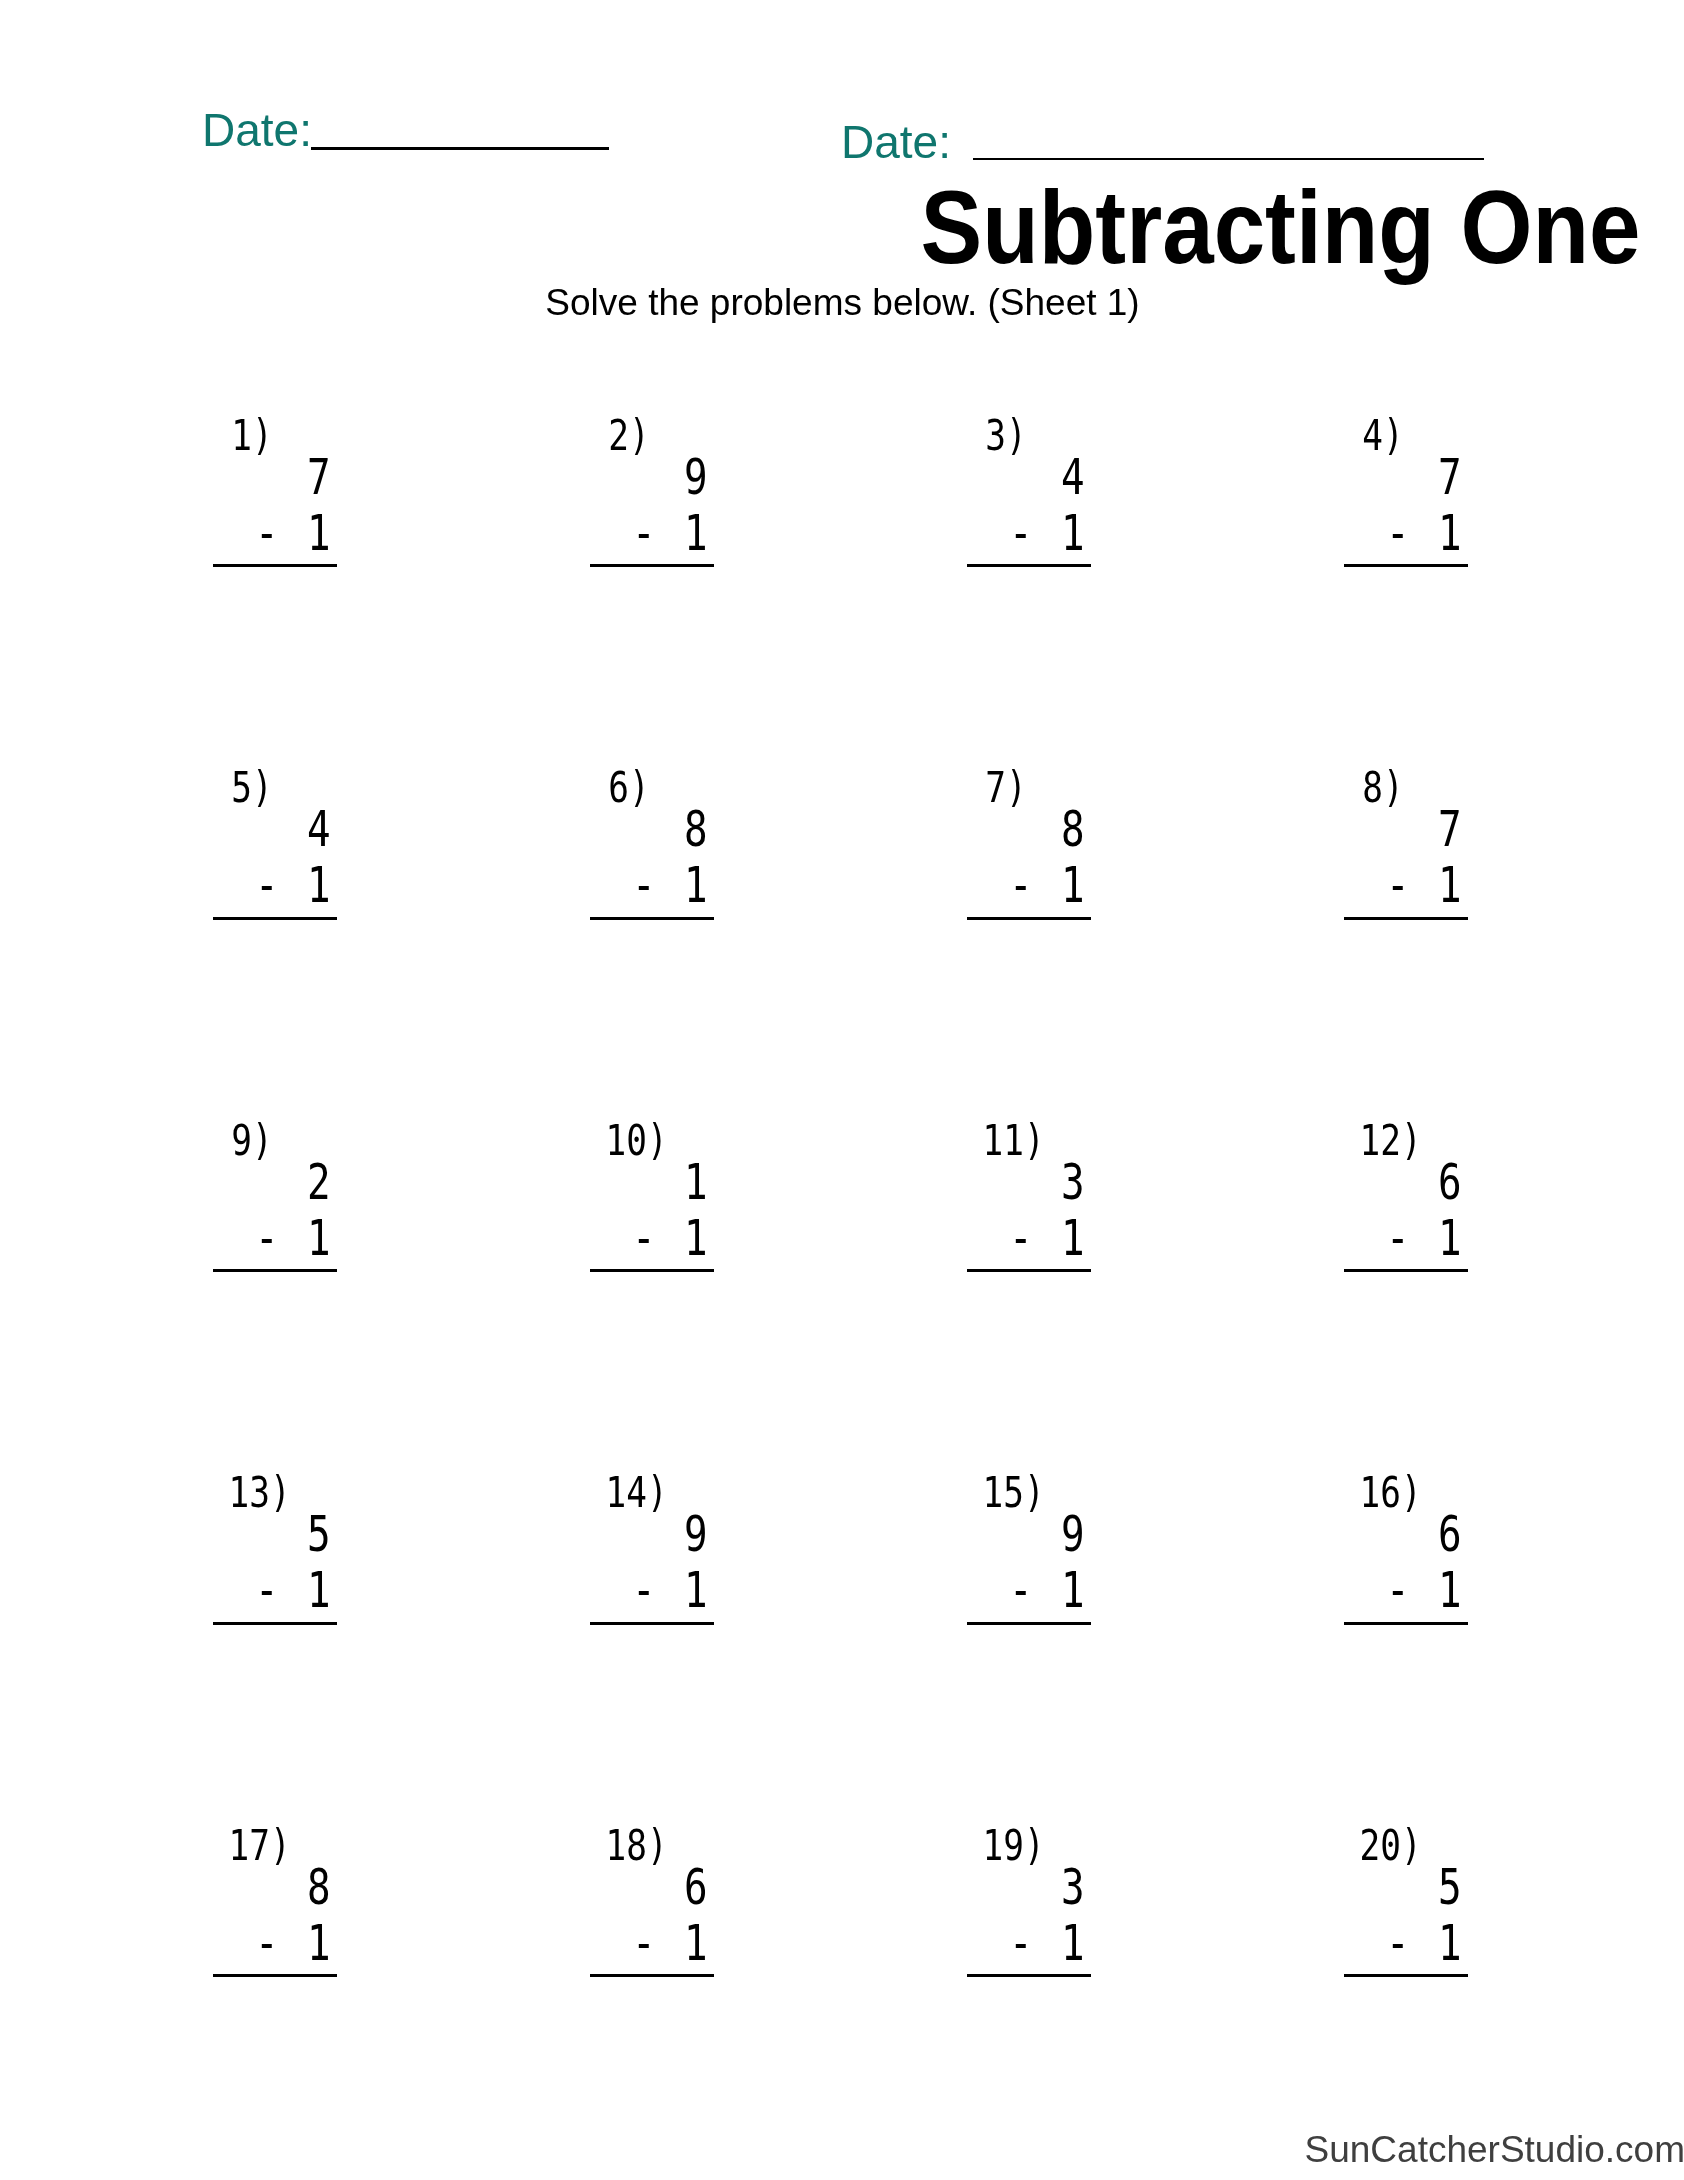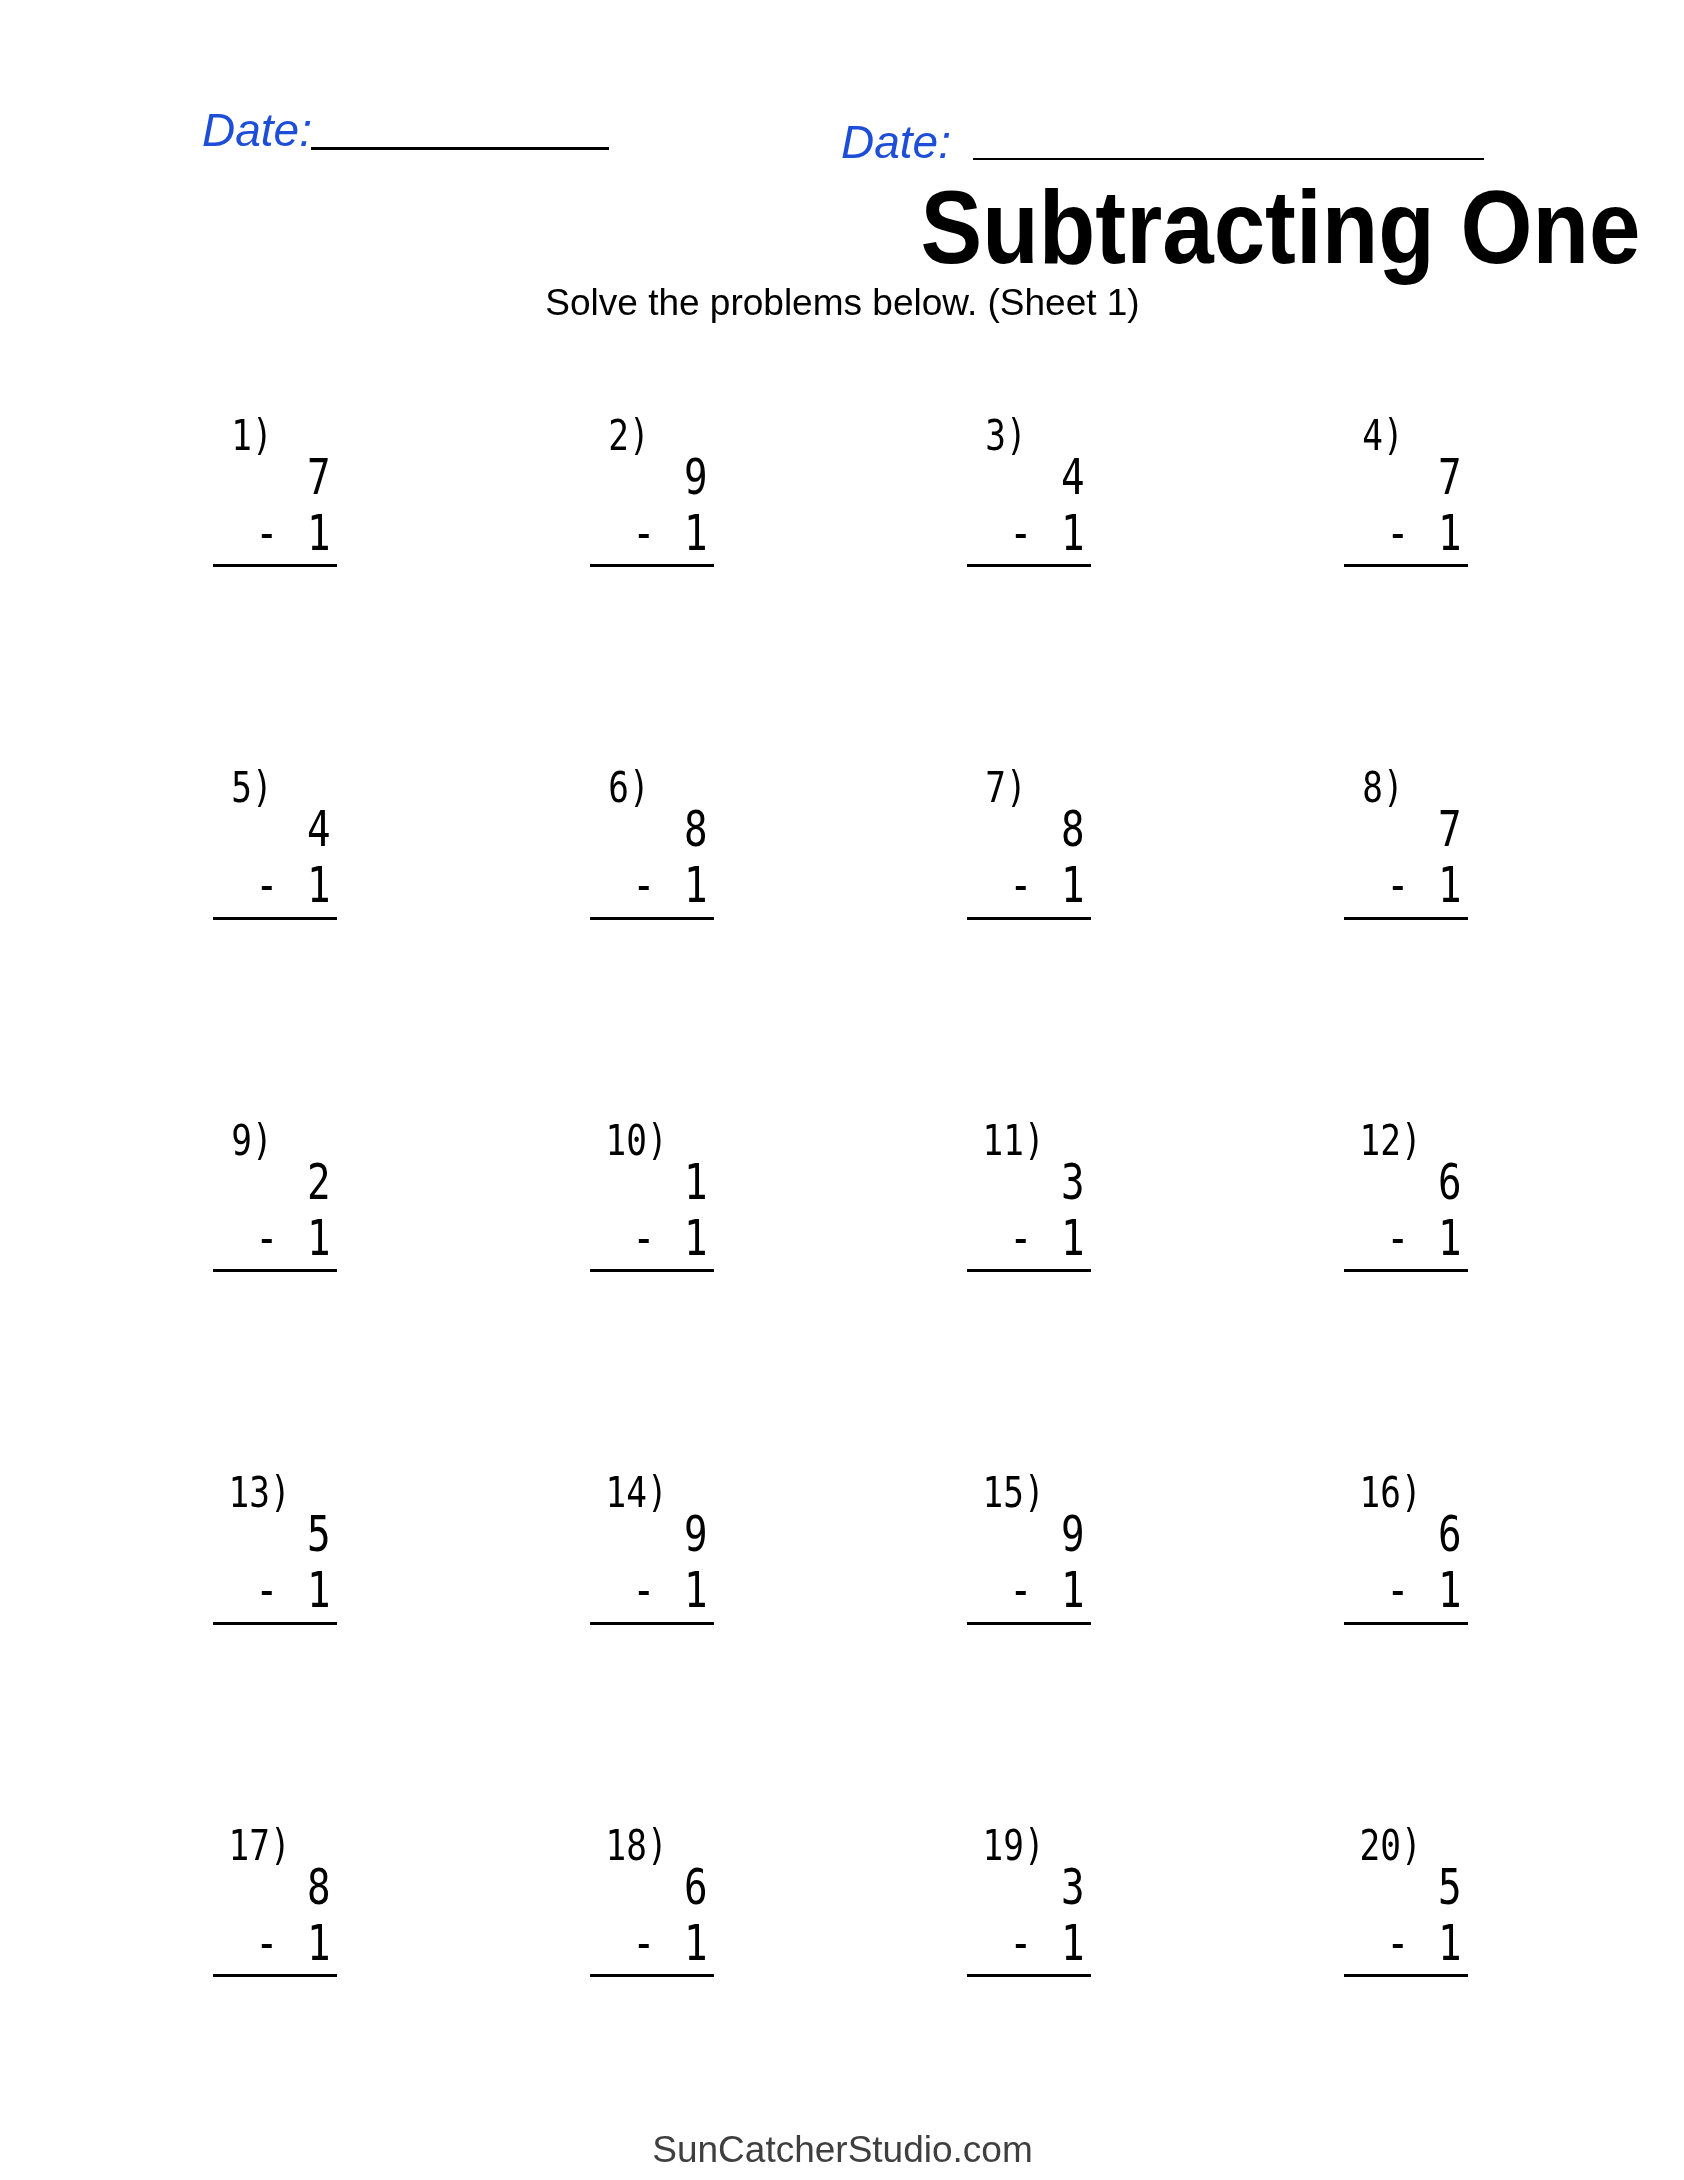--- a/index.html
+++ b/index.html
@@ -15,23 +15,22 @@
     font-family: "Liberation Sans", sans-serif;
     color: #000000;
     overflow: hidden;
   }
 
   
   .field-label {
     position: absolute;
     font-size: 46px;
     line-height: 1;
-    color: #1d4ed8;
+    color: #0f766e;
     white-space: nowrap;
-    font-style: italic;
   }
   #date-label { left: 202px; top: 107px; }
   #name-label { left: 841px; top: 119px; }
 
   .blank-line {
     position: absolute;
     height: 0;
     border-top: 3.4px solid #000;
   }
   #date-line { left: 311px; top: 147px; width: 298px; }
@@ -135,21 +134,21 @@
     border-top: 3.4px solid #000;
     width: 124px;
   }
 
   
   .footer {
     position: absolute;
     left: 0;
     top: 2131px;
     width: 100%;
-    text-align: center;
+    text-align: right;
     font-size: 37px;
     line-height: 1;
     color: #3f3f3f;
   }
 </style>
 </head>
 <body>
 
 <div class="sheet">
 

